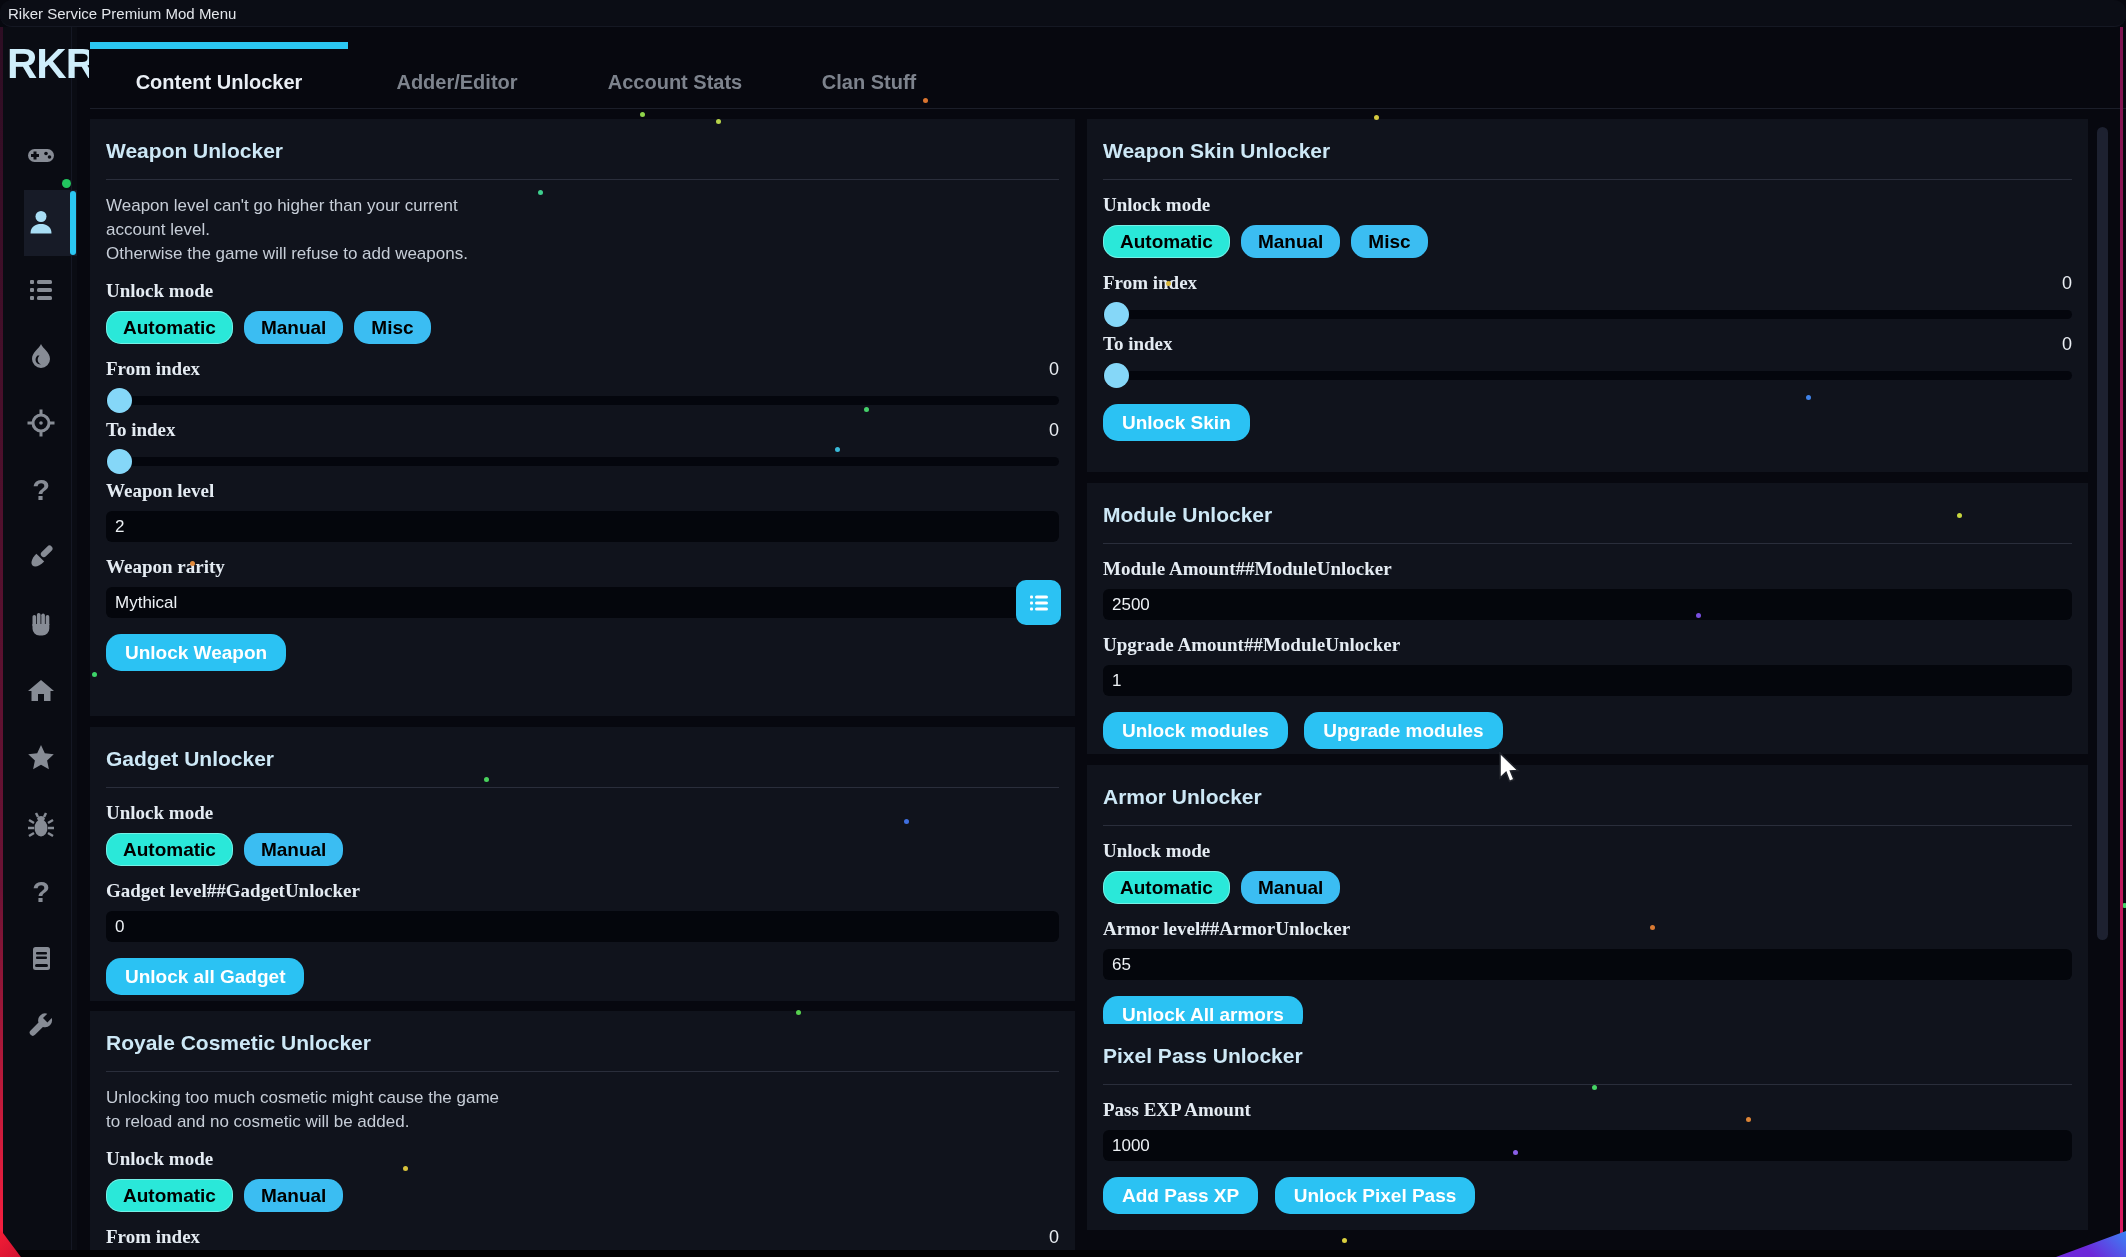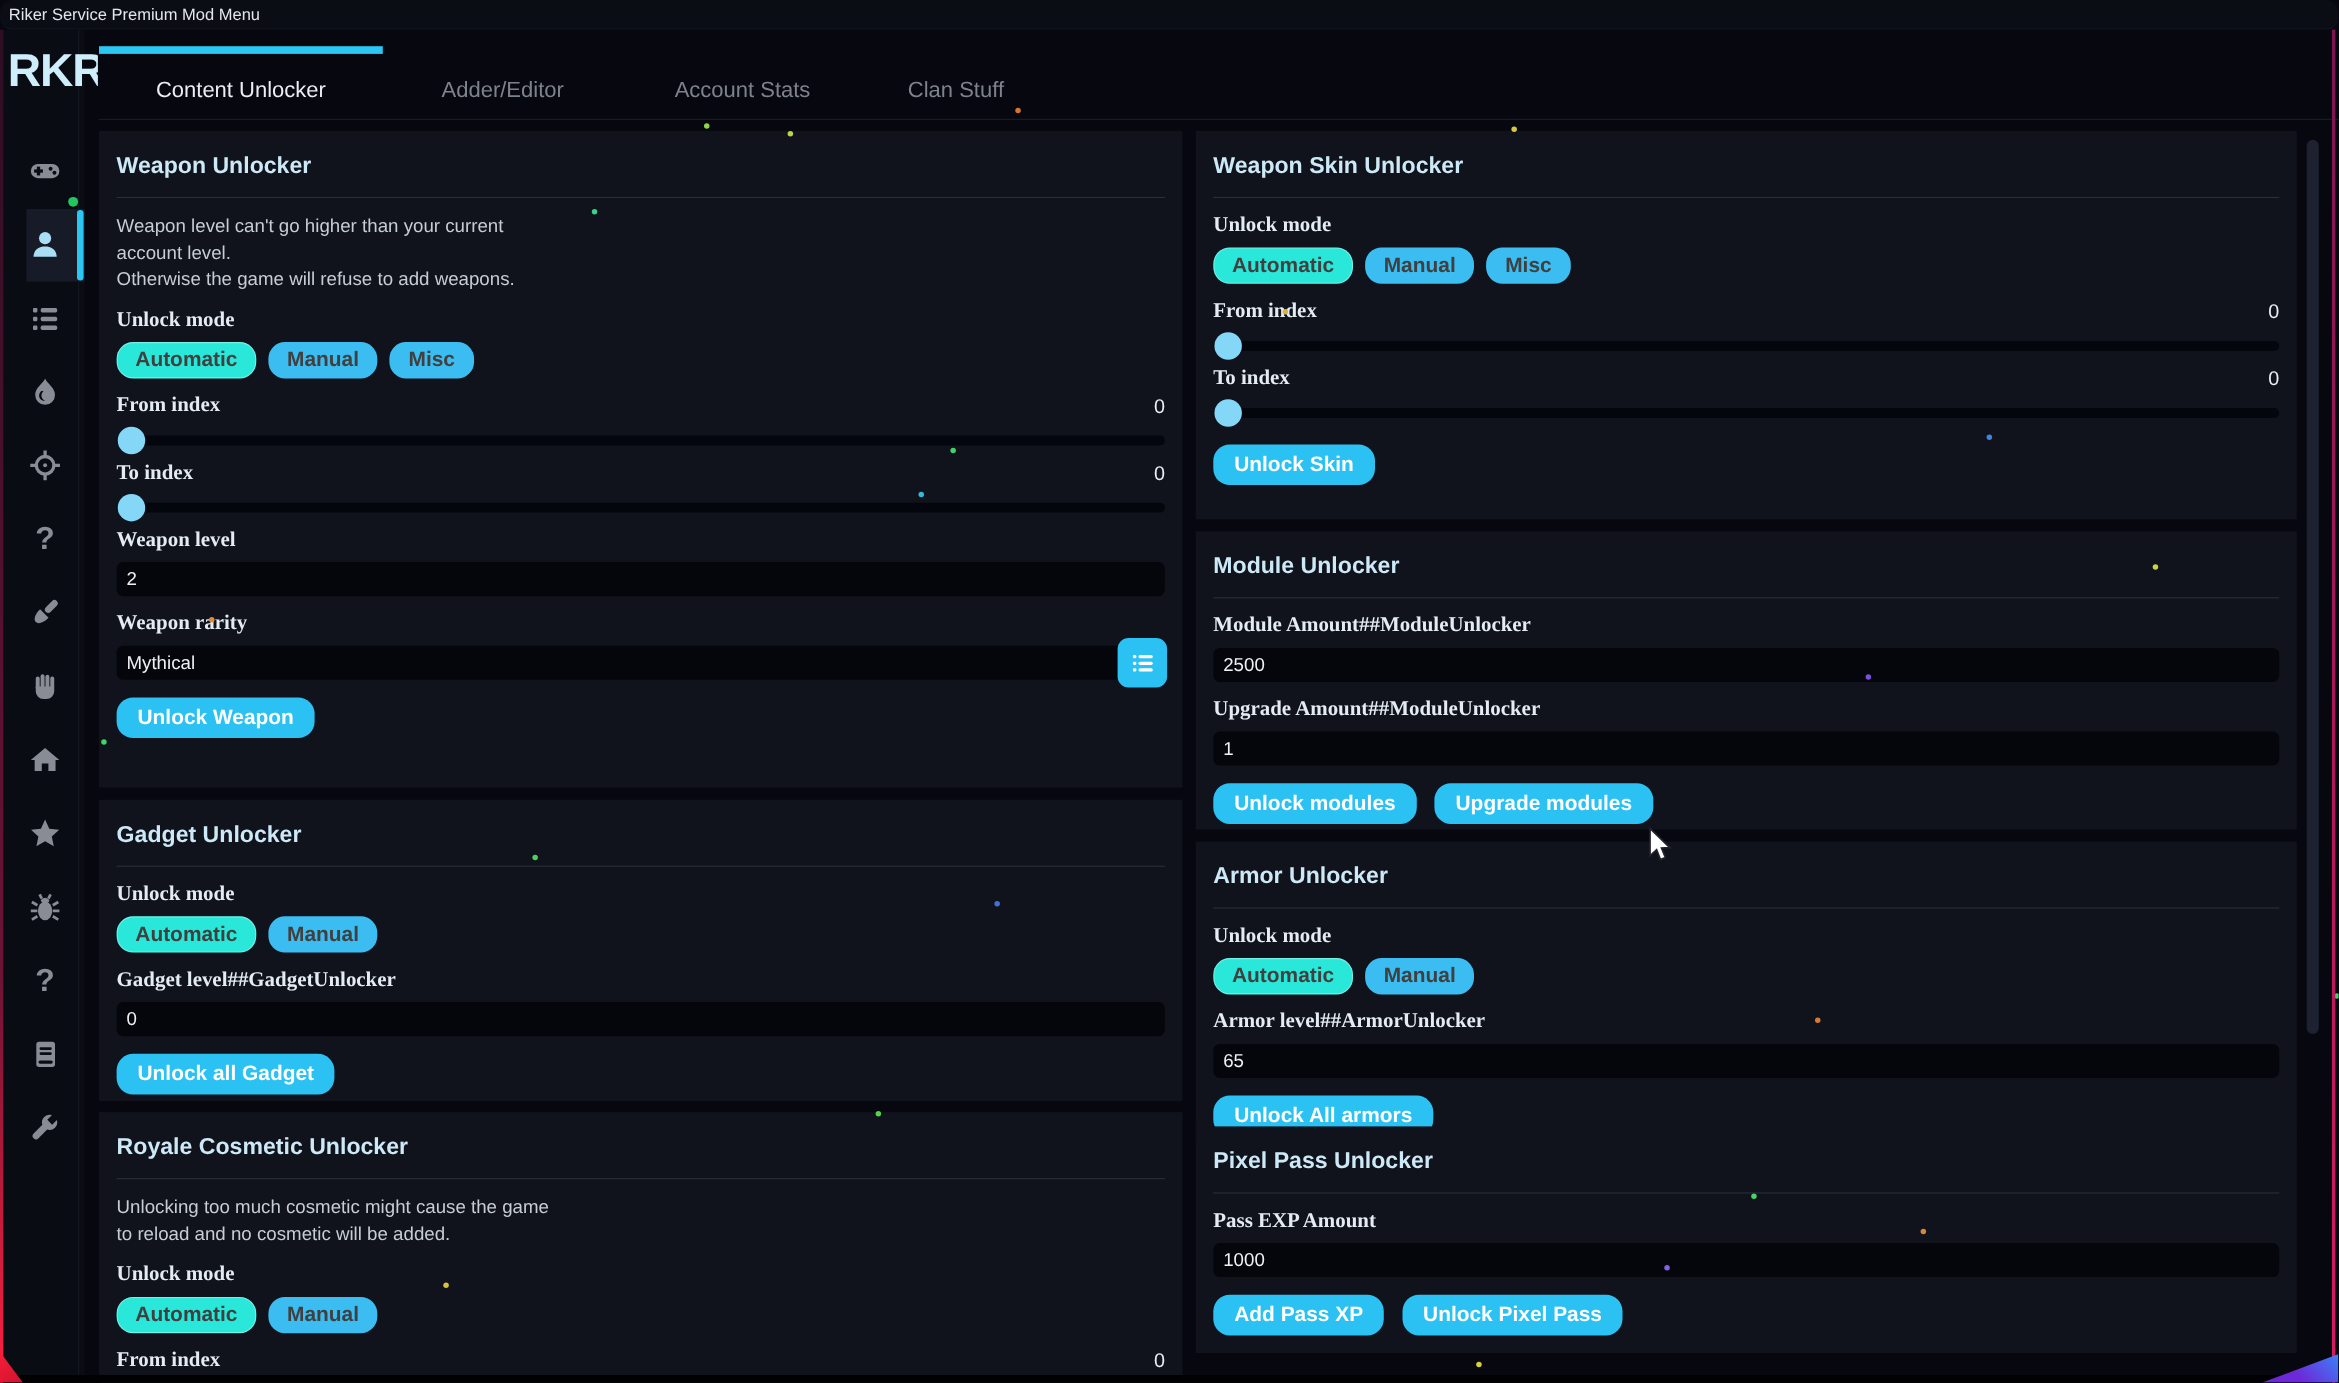--- a/index.html
+++ b/index.html
@@ -21,42 +21,42 @@
   .icon svg{ fill:#878c95; }
   .icon svg .stk{ fill:none; stroke:#878c95; }
   .icon.active svg{ fill:#a9def5; }
   .icon .qmark{ font-size:29px; font-weight:800; color:#878c95; font-family:"Liberation Sans",sans-serif;}
   .active-bg{ position:absolute; left:24px; top:190px; width:53px; height:66px; background:#171b27; z-index:21;}
   .active-bar{ position:absolute; left:70px; top:191px; width:6px; height:64px; background:#2bc7f2; border-radius:3px; z-index:24;}
   .active-dot{ position:absolute; left:62px; top:179px; width:9px; height:9px; border-radius:50%; background:#22c55e; z-index:26;}
   
   .tab-indicator{ position:absolute; left:90px; top:42px; width:258px; height:7px; background:#2bc7f2; z-index:15;}
   .tabbar{ position:absolute; left:90px; top:56px; height:52px; display:flex; z-index:15;}
-  .tab{ height:52px; line-height:52px; text-align:center; font-size:20px; font-weight:400; color:#7d838d; }
+  .tab{ height:52px; line-height:52px; text-align:center; font-size:20px; font-weight:700; color:#7d838d; }
   .tab.active{ color:#e9eef4; }
   .tab-divider{ position:absolute; left:90px; top:108px; width:2036px; height:1px; background:#1b1e29; z-index:14;}
   
   .panel{ position:absolute; background:#10131c; padding:16px; z-index:5;}
   .pA{ left:90px;  top:119px;  width:985px;  height:597px; }
   .pB{ left:90px;  top:727px;  width:985px;  height:274px; }
   .pC{ left:90px;  top:1011px; width:985px;  height:246px; }
   .pD{ left:1087px; top:119px;  width:1001px; height:353px; }
   .pE{ left:1087px; top:483px;  width:1001px; height:271px; }
   .pF{ left:1087px; top:765px;  width:1001px; height:275px; }
   .pG{ left:1087px; top:1024px; width:1001px; height:206px; }
   .p-title{ font-size:21px; font-weight:700; color:#cde8f6; margin:4px 0 16px; }
   .hr{ height:1px; background:#2a2e3b; margin-bottom:14px; }
   .desc{ font-size:17px; color:#c6cdd7; line-height:24px; }
   .label{ font-size:19px; font-weight:700; color:#e4ebf2; margin:14px 0 9px;font-family:Liberation Serif, serif; }
   .label-row{ display:flex; justify-content:space-between; align-items:center; margin:14px 0 9px;}
   .label-row .label{ margin:0; }
   .val{ font-size:18px; font-weight:400; color:#eaeef3; }
   .modes{ display:flex; gap:11px; margin-top:2px; }
   .mode-btn{ height:33px; line-height:33px; padding:0 17px; border-radius:15px;
-    background:#3bbdf2; color:#404040; font-size:19px; font-weight:700; cursor:default;text-align:right;}
+    background:#3bbdf2; color:#000000; font-size:19px; font-weight:700; cursor:default;text-align:right;}
   .mode-btn.sel{ background:#2ae8d9; box-shadow:inset 0 0 0 1px rgba(255,255,255,.35); }
   .slider{ position:relative; height:9px; background:#04060d; border-radius:5px; margin:16px 0 8px; }
   .thumb{ position:absolute; left:1px; top:-8px; width:25px; height:25px; border-radius:50%; background:#85d7f8; }
   .tinput{ position:relative; height:31px; background:#04060c; border-radius:6px;
     font-size:17px; color:#edf1f5; line-height:31px; padding:0 9px; }
   .abtn{ display:inline-block; height:37px; line-height:37px; padding:0 19px; border-radius:15px;
     background:#2bc2f3; color:#fff; font-size:19px; font-weight:700; margin:16px 12px 0 0; }
   .list-btn{ position:absolute; right:-2px; top:-7px; width:45px; height:45px; border-radius:10px;
     background:#2bc2f3; display:flex; align-items:center; justify-content:center; }
   

